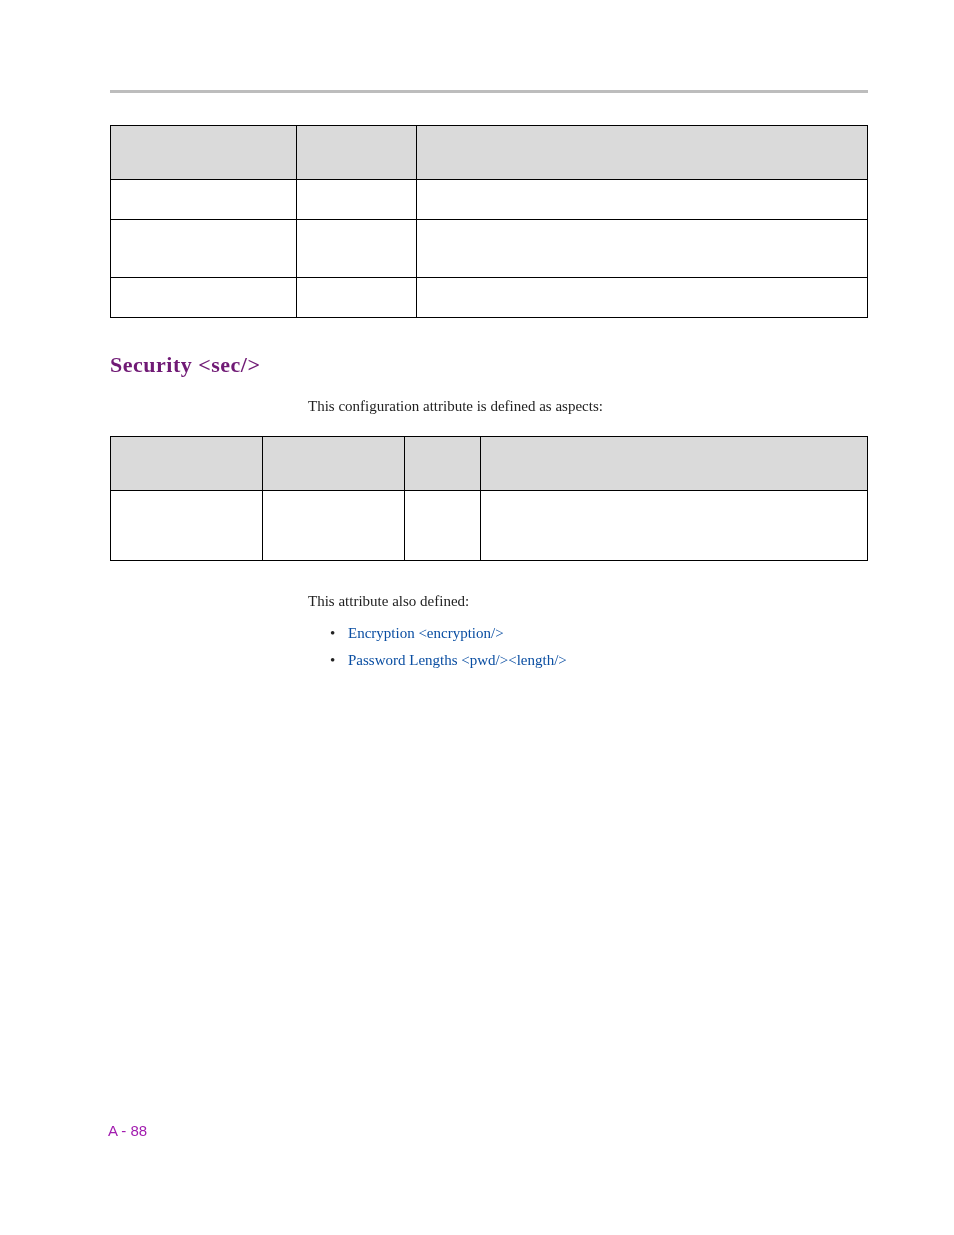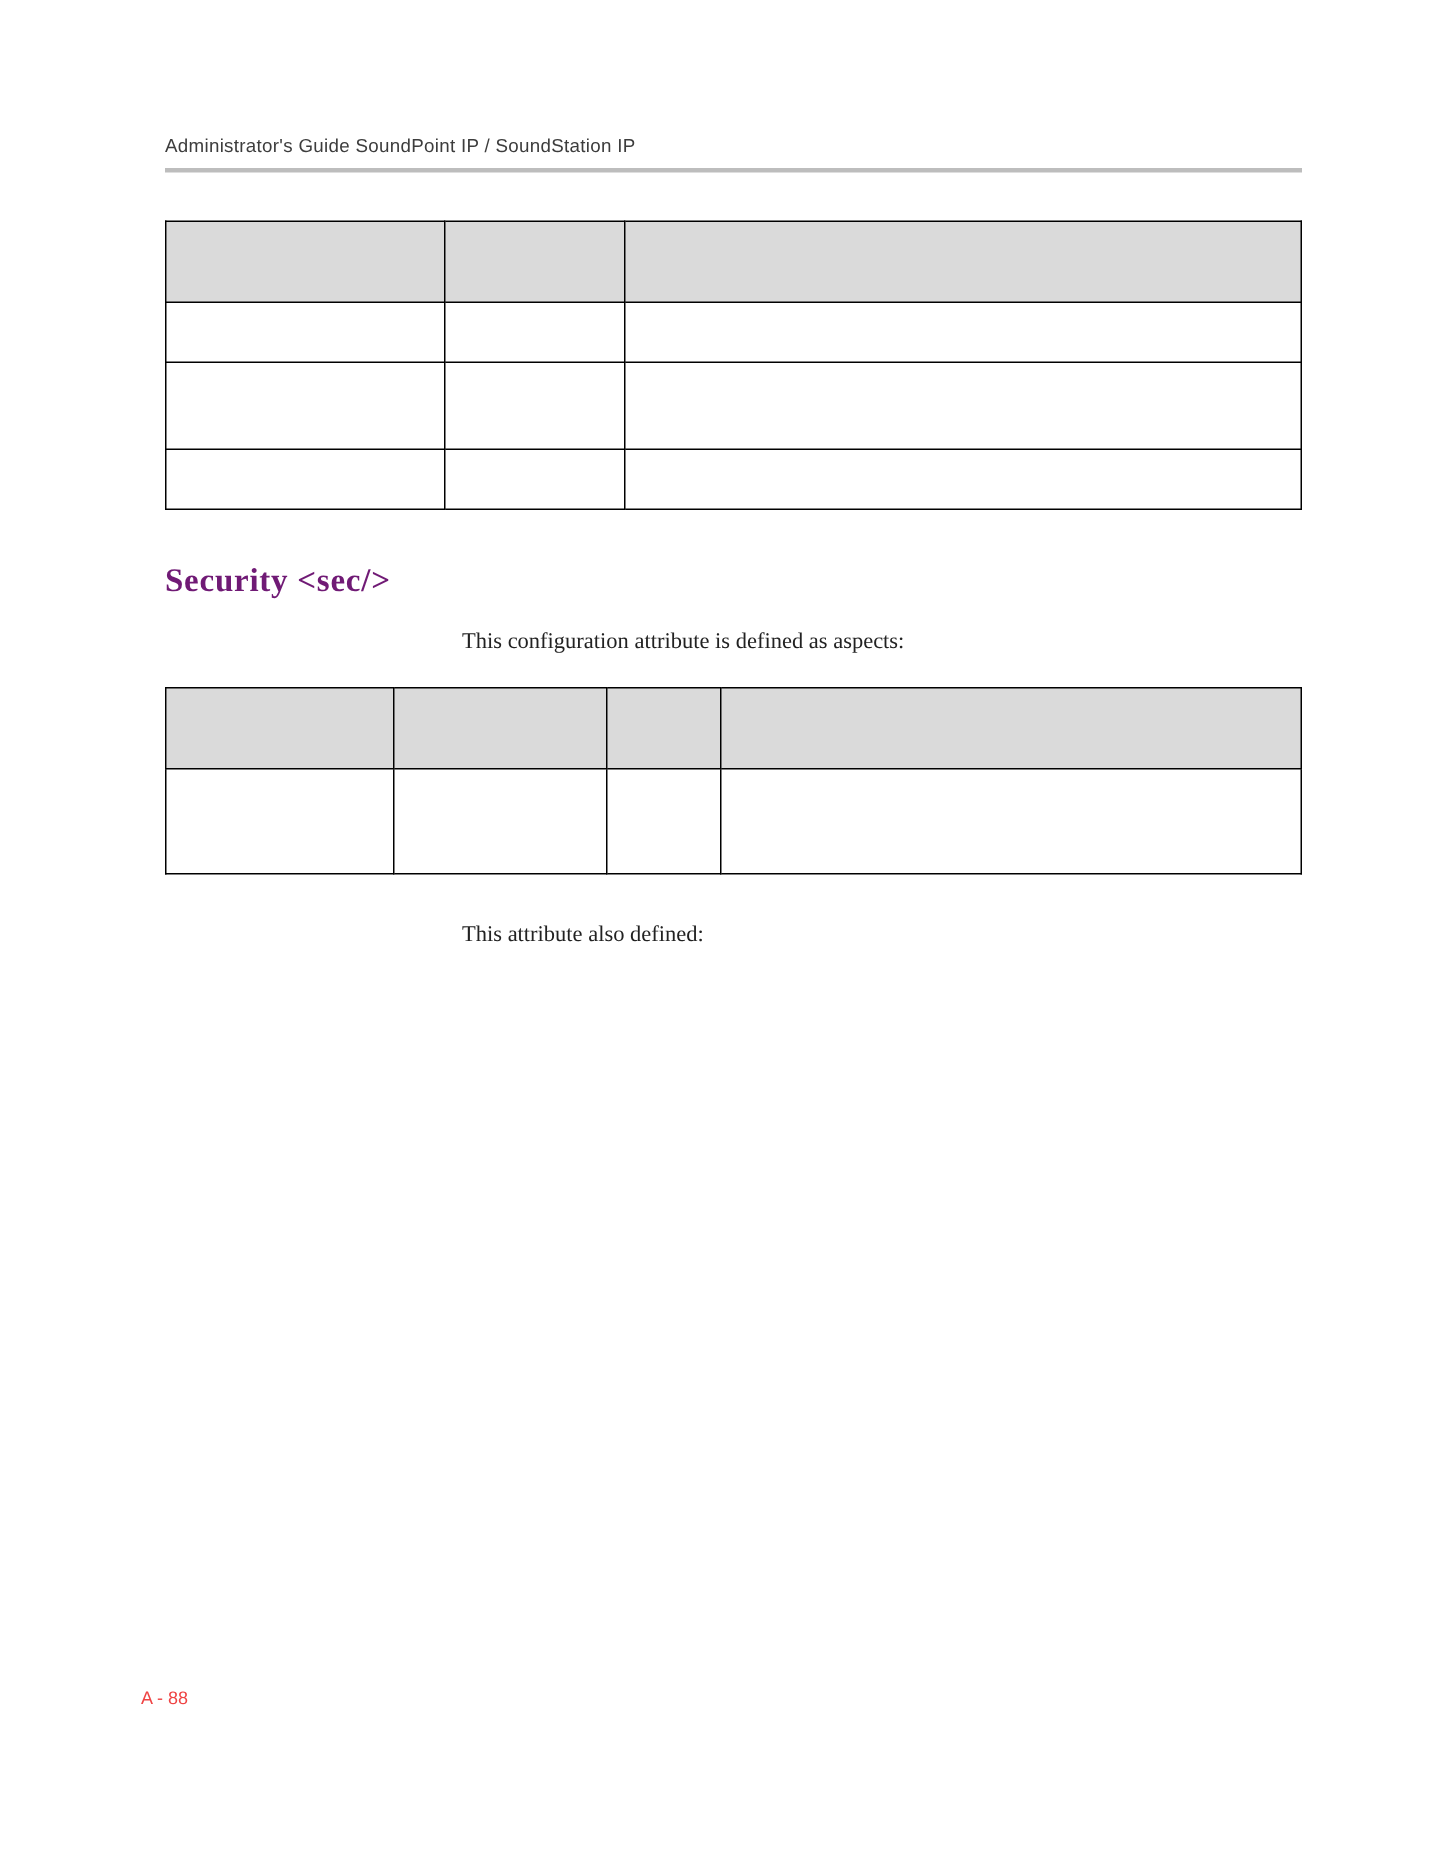--- a/index.html
+++ b/index.html
@@ -110,32 +110,31 @@
     color: #222;
   }
   ul.link-list a {
     color: #0a4ea2;
     text-decoration: none;
   }
 
   .page-number {
     position: absolute;
     bottom: 96px;
-    left: 94px;
-    font-size: 12px;
-    color: #ef4444;
+    left: 108px;
+    font-size: 15px;
+    color: #a21caf;
     font-family: Arial, Helvetica, sans-serif;
   }
 </style>
 </head>
 <body>
 
 <div class="page">
 
-  <div class="running-header">Administrator's Guide SoundPoint IP / SoundStation IP</div>
   <div class="header-rule"></div>
 
   <table class="attr-table">
     <colgroup>
       <col class="t1-col1">
         <col class="t1-col2">
         <col class="t1-col3">
     </colgroup>
     <thead>
       <tr>
@@ -187,16 +186,24 @@
         <td></td>
         <td></td>
         <td></td>
         <td></td>
       </tr>
     </tbody>
   </table>
 
   <p class="body-text">This attribute also defined:</p>
 
+  <ul class="link-list">
+    <li>
+      <a href="#">Encryption &lt;encryption/&gt;</a>
+    </li>
+    <li>
+      <a href="#">Password Lengths &lt;pwd/&gt;&lt;length/&gt;</a>
+    </li>
+  </ul>
 
   <div class="page-number">A - 88</div>
 
 </div>
 
 </body></html>

